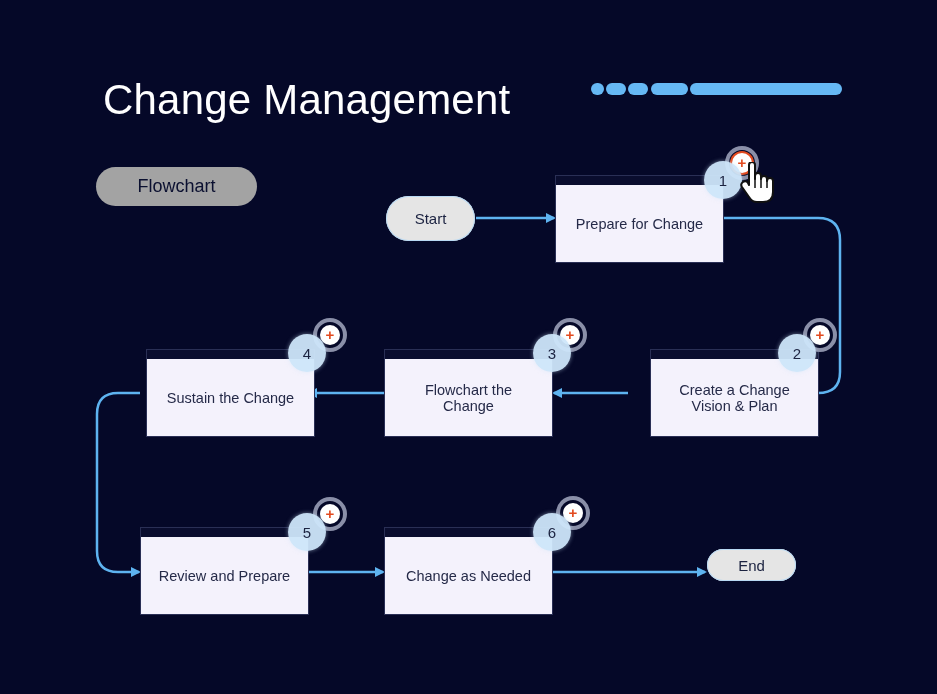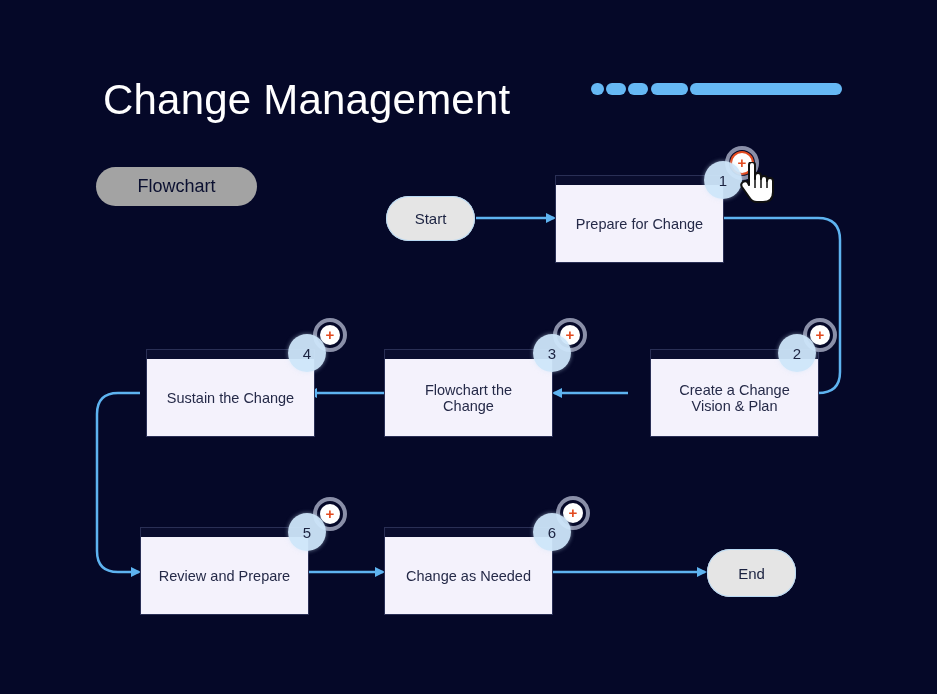--- a/index.html
+++ b/index.html
@@ -85,21 +85,21 @@
     <path d="M724,218 L818,218 Q840,218 840,240 L840,372 Q840,393 818,393 L799,393" marker-end="url(#arr)"></path>
     <path d="M628,393 L554,393" marker-end="url(#arr)"></path>
     <path d="M384,393 L309,393" marker-end="url(#arr)"></path>
     <path d="M140,393 L118,393 Q97,393 97,414 L97,551 Q97,572 118,572 L139,572" marker-end="url(#arr)"></path>
     <path d="M308,572 L383,572" marker-end="url(#arr)"></path>
     <path d="M553,572 L705,572" marker-end="url(#arr)"></path>
   </g>
 </svg>
 
 <div class="terminal" style="left:386px;top:196px;width:89px;height:45px;">Start</div>
-<div class="terminal" style="left:707px;top:549px;width:89px;height:48px;">End</div>
+<div class="terminal" style="left:707px;top:549px;width:89px;height:32px;">End</div>
 
 <div class="step" style="left:556px;top:176px;">
   <span>Prepare for Change</span>
 </div>
 
 <div class="step" style="left:629px;top:350px;margin-left:22px;">
   <span>Create a Change Vision &amp; Plan</span>
 </div>
 
 <div class="step" style="left:385px;top:350px;">

